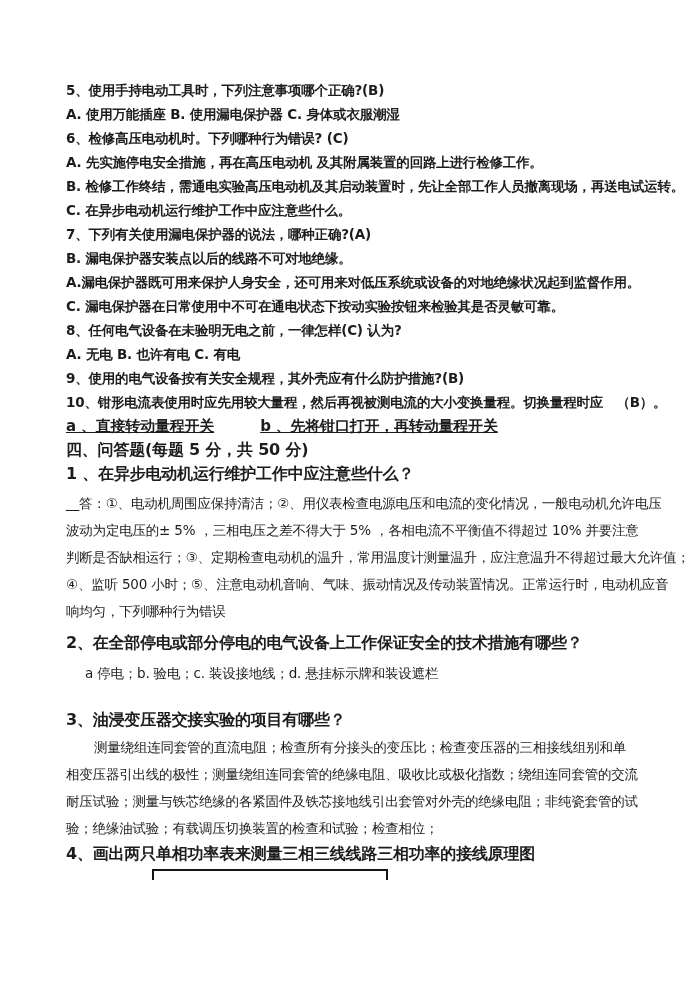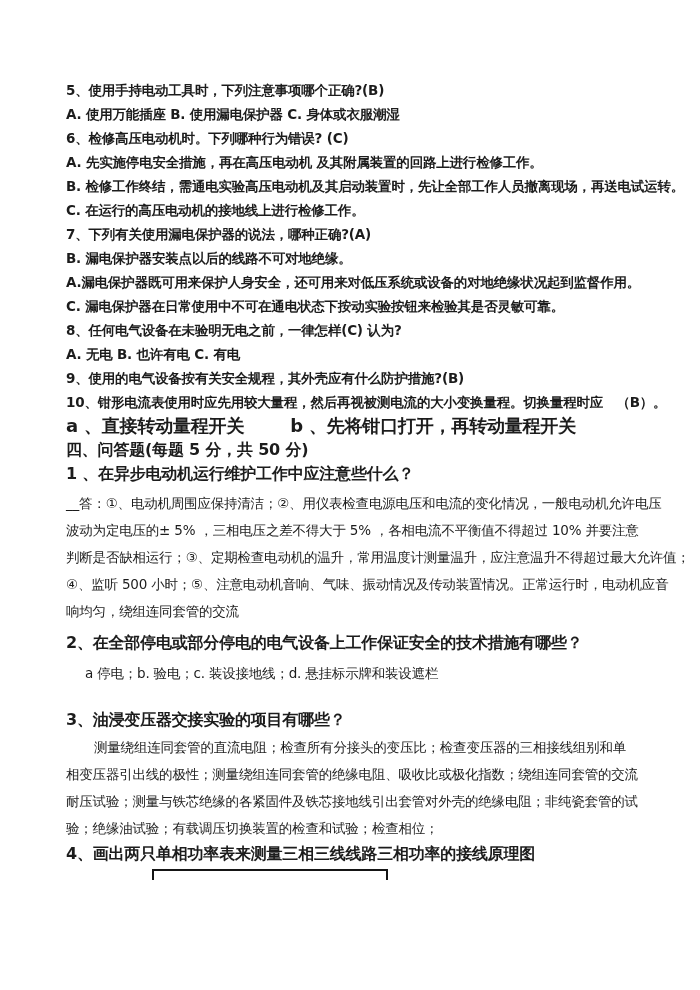--- a/index.html
+++ b/index.html
@@ -22,24 +22,25 @@
   .heading{
     font-weight:bold;
     font-size:16px;
     line-height:24px;
     white-space:nowrap;
     letter-spacing:-0.2px;
   }
   .opt-row{
     display:flex;
     font-weight:bold;
-    font-size:18px;
+    font-size:15px;
     line-height:24px;
     letter-spacing:-0.2px;
     white-space:nowrap;
+    text-decoration:underline;
   }
   .opt-b{margin-left:46px;}
   .para .line{line-height:27px;font-weight:normal;}
   .q1-answer{margin-top:4px;}
   .q2-heading{margin-top:6px;}
   .q2-answer{margin-top:5px;padding-left:19px;}
   .q3-heading{margin-top:21px;}
   .q3-para{margin-top:2px;}
   .q3-para .line:first-child{padding-left:28px;}
   .q4-heading{margin-top:0;}
@@ -60,21 +61,21 @@
 
 <div class="page">
   <div class="content">
 
     <div class="mc bold">
         <div class="line">5、使用手持电动工具时，下列注意事项哪个正确?(B)</div>
         <div class="line">A. 使用万能插座 B. 使用漏电保护器 C. 身体或衣服潮湿</div>
         <div class="line">6、检修高压电动机时。下列哪种行为错误? (C)</div>
         <div class="line">A. 先实施停电安全措施，再在高压电动机 及其附属装置的回路上进行检修工作。</div>
         <div class="line">B. 检修工作终结，需通电实验高压电动机及其启动装置时，先让全部工作人员撤离现场，再送电试运转。</div>
-        <div class="line">C. 在运行的高压电动机的接地线上进行检修工作。</div>
+        <div class="line">C. 在异步电动机运行维护工作中应注意些什么。</div>
         <div class="line">7、下列有关使用漏电保护器的说法，哪种正确?(A)</div>
         <div class="line">B. 漏电保护器安装点以后的线路不可对地绝缘。</div>
         <div class="line">A.漏电保护器既可用来保护人身安全，还可用来对低压系统或设备的对地绝缘状况起到监督作用。</div>
         <div class="line">C. 漏电保护器在日常使用中不可在通电状态下按动实验按钮来检验其是否灵敏可靠。</div>
         <div class="line">8、任何电气设备在未验明无电之前，一律怎样(C) 认为?</div>
         <div class="line">A. 无电 B. 也许有电 C. 有电</div>
         <div class="line">9、使用的电气设备按有关安全规程，其外壳应有什么防护措施?(B)</div>
         <div class="line">10、钳形电流表使用时应先用较大量程，然后再视被测电流的大小变换量程。切换量程时应　（B）。</div>
       </div>
 
@@ -84,21 +85,21 @@
     </div>
 
     <div class="heading">四、问答题(每题 5 分，共 50 分)</div>
 
     <div class="heading">1 、在异步电动机运行维护工作中应注意些什么？</div>
     <div class="para q1-answer">
         <div class="line">__答：①、电动机周围应保持清洁；②、用仪表检查电源电压和电流的变化情况，一般电动机允许电压</div>
         <div class="line">波动为定电压的± 5% ，三相电压之差不得大于 5% ，各相电流不平衡值不得超过 10% 并要注意</div>
         <div class="line">判断是否缺相运行；③、定期检查电动机的温升，常用温度计测量温升，应注意温升不得超过最大允许值；</div>
         <div class="line">④、监听 500 小时；⑤、注意电动机音响、气味、振动情况及传动装置情况。正常运行时，电动机应音</div>
-        <div class="line">响均匀，绕组连同套管的交流</div>
+        <div class="line">响均匀，下列哪种行为错误</div>
       </div>
 
     <div class="heading q2-heading">2、在全部停电或部分停电的电气设备上工作保证安全的技术措施有哪些？</div>
     <div class="para q2-answer">
       <div class="line">a 停电；b. 验电；c. 装设接地线；d. 悬挂标示牌和装设遮栏</div>
     </div>
 
     <div class="heading q3-heading">3、油浸变压器交接实验的项目有哪些？</div>
     <div class="para q3-para">
         <div class="line">测量绕组连同套管的直流电阻；检查所有分接头的变压比；检查变压器的三相接线组别和单</div>

